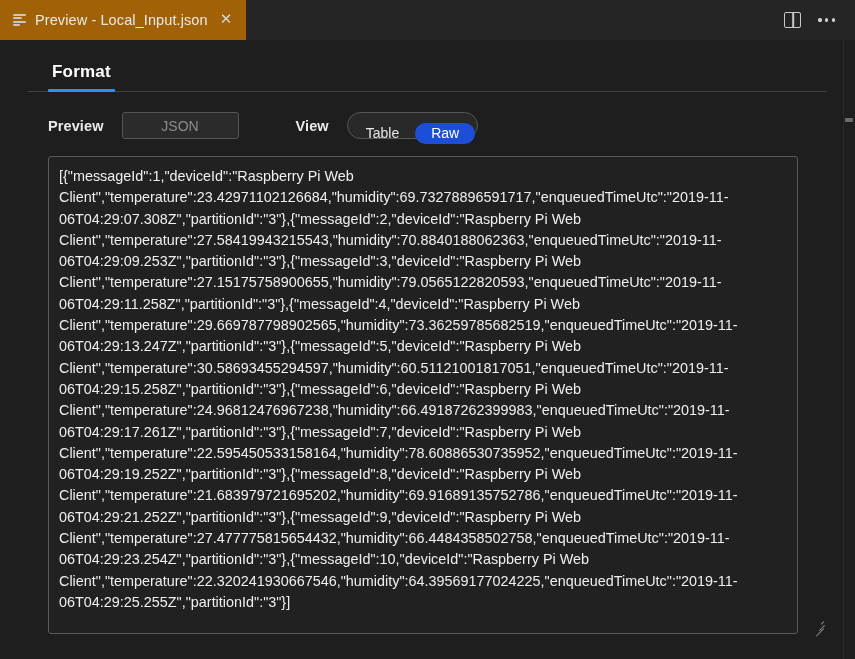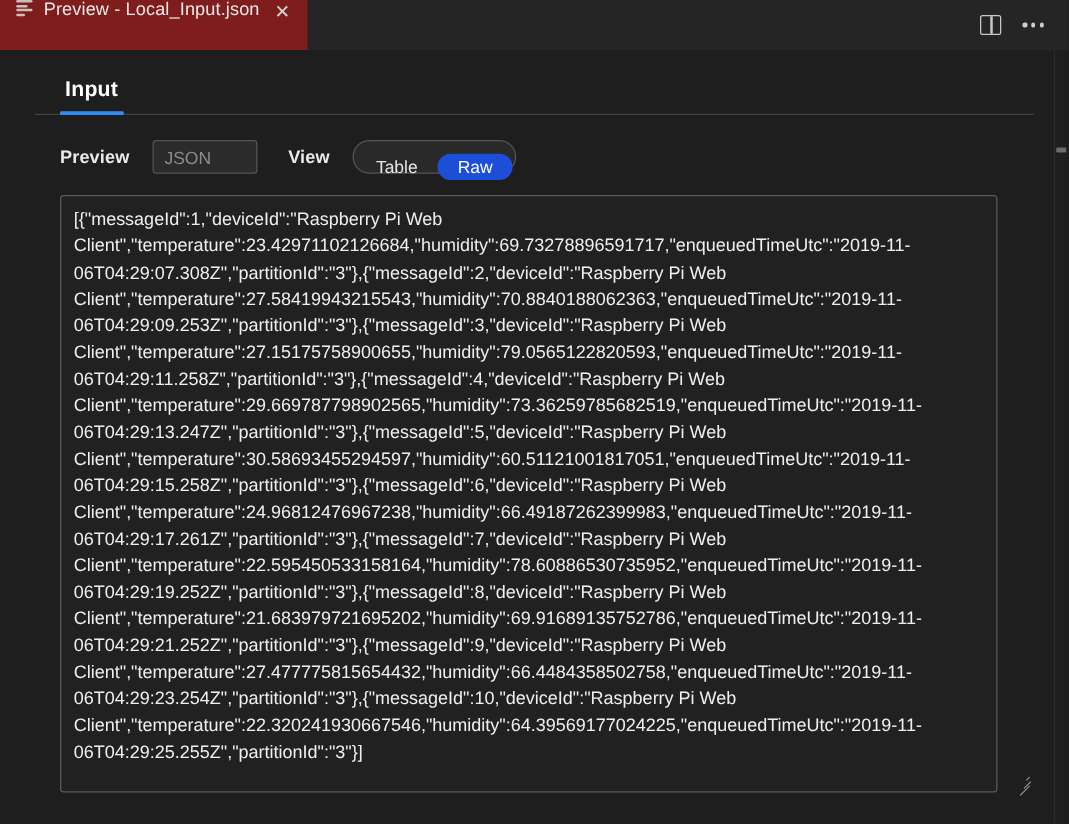--- a/index.html
+++ b/index.html
@@ -21,23 +21,24 @@
   .tabbar {
     height: 40px;
     background: #252526;
     display: flex;
     align-items: stretch;
     position: relative;
   }
 
   .tab {
     display: flex;
+    align-items: center;
     gap: 9px;
     padding: 0 11px 0 13px;
-    background: #7f1d1d;
+    background: #a16207;
     height: 40px;
     min-width: 0;
     cursor: pointer;
     position: relative;
   }
 
   .tab-icon {
     width: 13px;
     height: 13px;
     display: flex;
@@ -158,35 +159,36 @@
   }
 
   .label {
     font-size: 14.5px;
     color: #eaeaea;
     font-weight: bold;
     letter-spacing: .1px;
   }
 
   .format-input {
-    width: 84px;
+    width: 117px;
     height: 27px;
     margin-left: 18px;
     background: #2b2b2b;
     border: 1px solid #555;
     border-radius: 3px;
     color: #e0e0e0;
     font-family: "Liberation Sans", sans-serif;
     font-size: 14px;
     padding: 0 9px;
     outline: none;
+    text-align: center;
   }
   .format-input::placeholder { color: #8b8b8b; }
 
-  .view-label { margin-left: 25px; }
+  .view-label { margin-left: 57px; }
 
   .toggle {
     margin-left: 18px;
     display: flex;
     align-items: center;
     background: #292929;
     border: 1px solid #565656;
     border-radius: 14px;
     padding: 2px;
     height: 27px;
@@ -300,21 +302,21 @@
         <b></b>
         <b></b>
     </div>
   </div>
 </div>
 
 <div class="content">
 
   <div class="panel-tabs">
     <div class="panel-tab">
-      <span>Input</span>
+      <span>Format</span>
       <span class="underline"></span>
     </div>
   </div>
 
   <div class="controls">
     <span class="label">Preview</span>
 
     <input class="format-input" type="text" placeholder="JSON" style="">
 
     <span class="label view-label">View</span>

